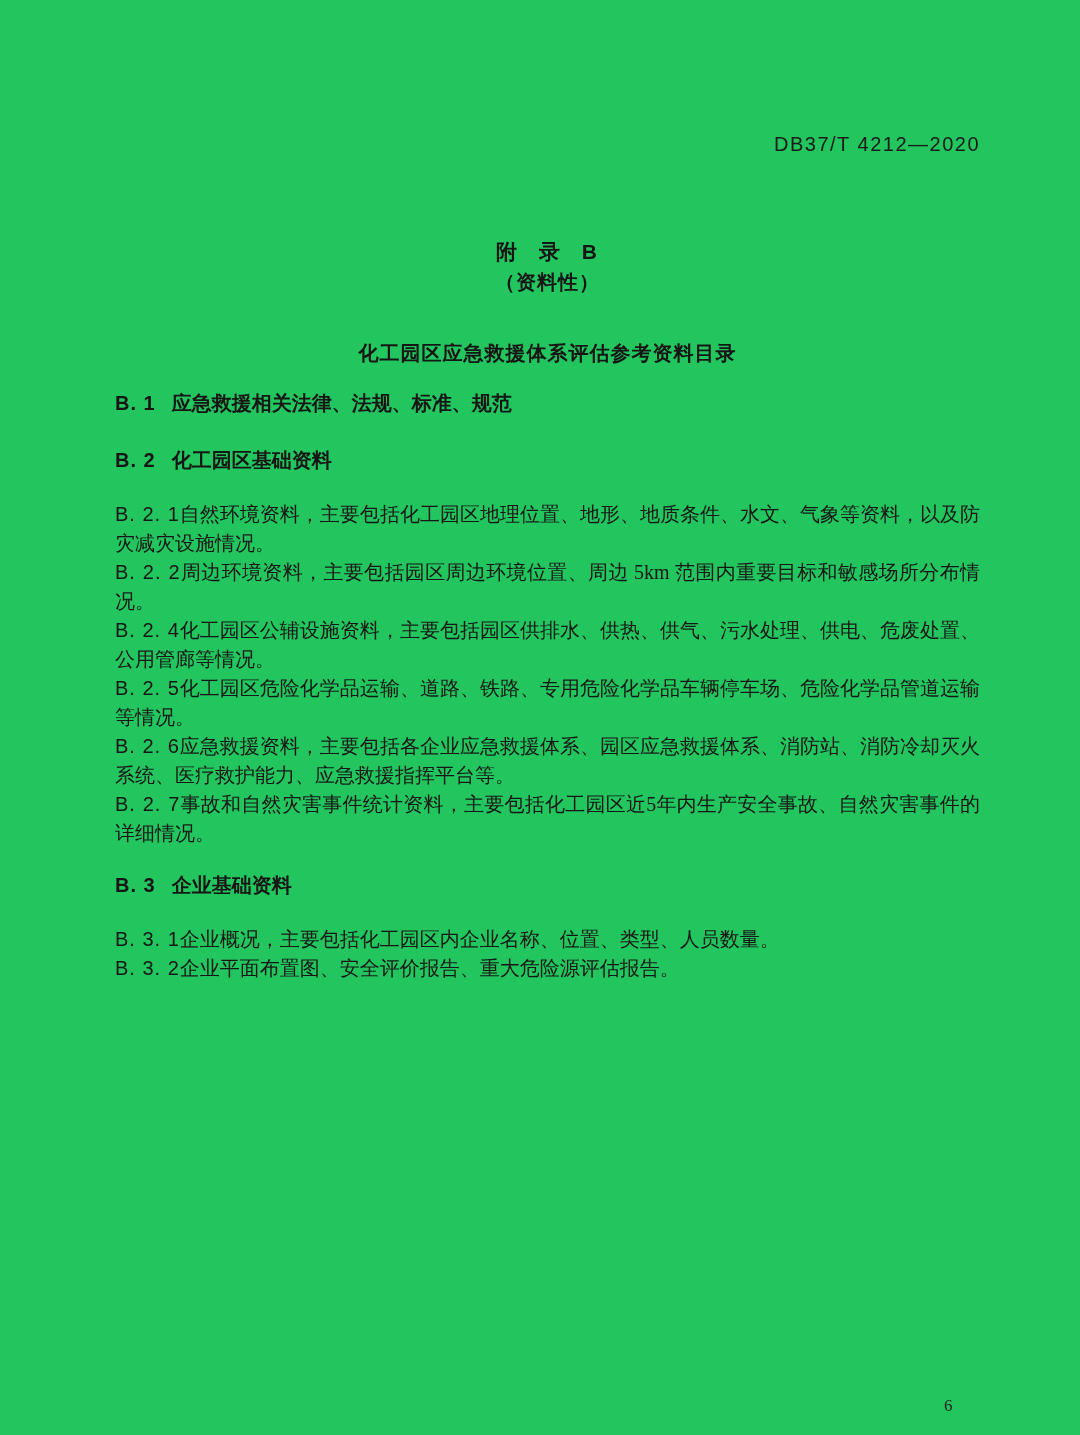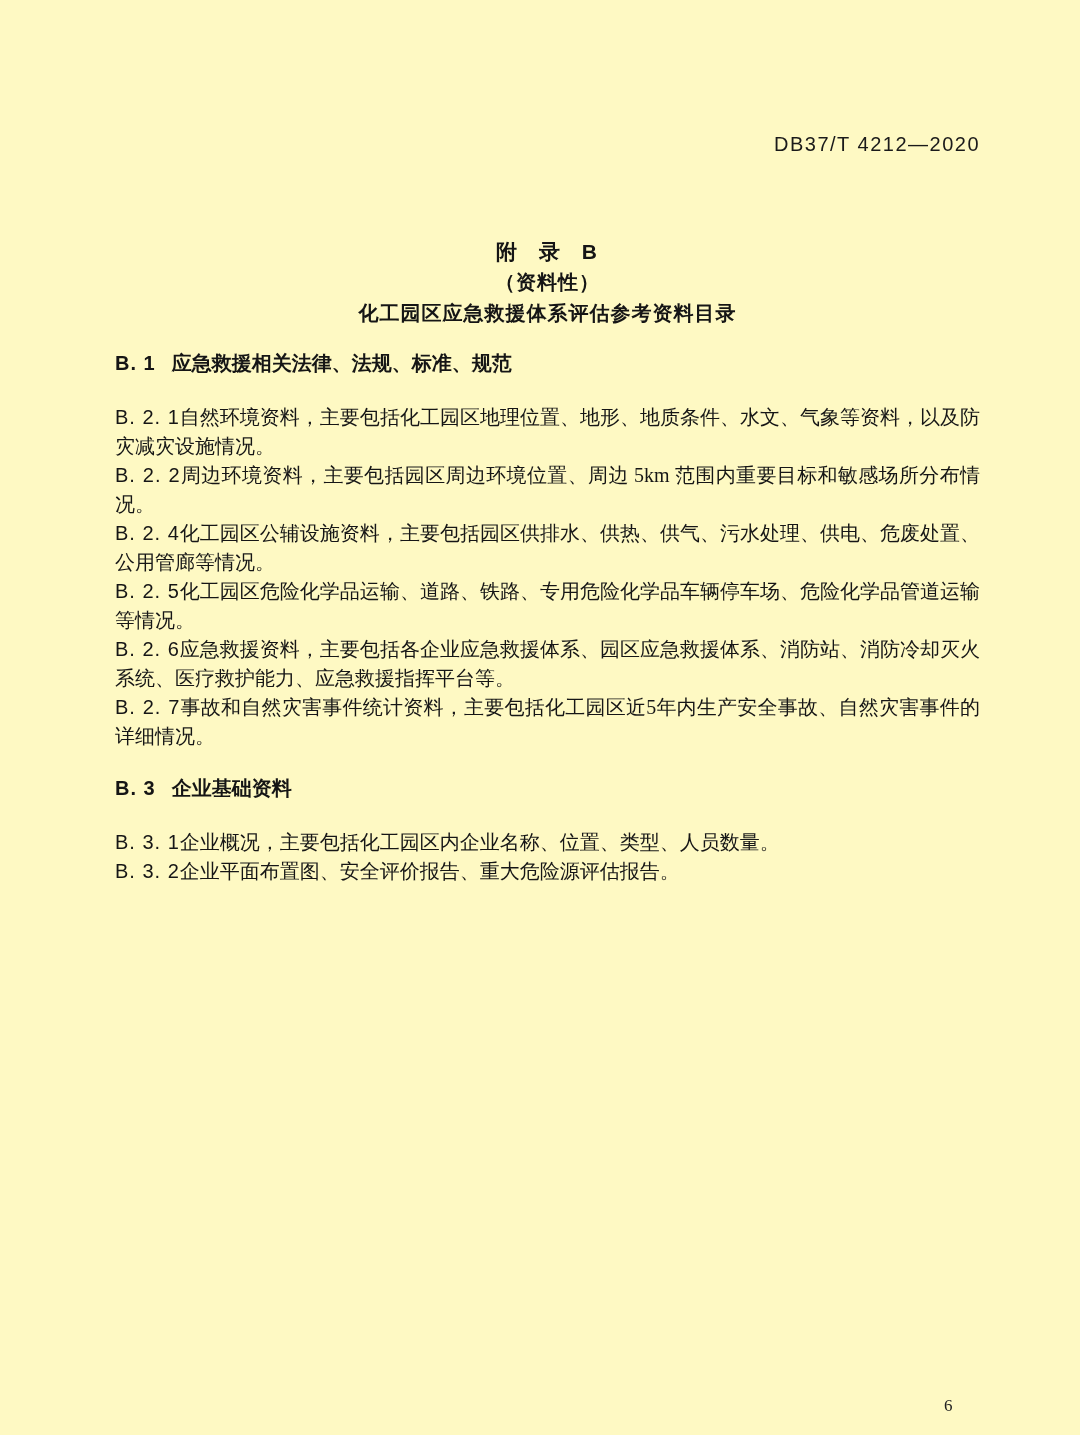--- a/index.html
+++ b/index.html
@@ -1,21 +1,21 @@
 <!DOCTYPE html>
 <html><head>
 <meta charset="utf-8">
 <style>
   * { margin: 0; padding: 0; box-sizing: border-box; }
   html, body { background: #e8e8e8; }
   .page {
     position: relative;
     width: 1080px;
     height: 1435px;
-    background: #fef9c3;
+    background: #22c55e;
     color: #111111;
     overflow: hidden;
     font-family: "Liberation Serif", "DejaVu Serif", serif;
   }
   .doc-header {
     position: absolute;
     top: 133px;
     right: 100px;
     font-family: "Liberation Sans", "DejaVu Sans", sans-serif;
     font-size: 20px;
@@ -27,21 +27,21 @@
   }
   .title-line {
     text-align: center;
     font-family: "Liberation Sans", "DejaVu Sans", sans-serif;
     font-weight: bold;
     line-height: 31px;
     color: #151515;
   }
   .title-appendix { font-size: 21px; word-spacing: 12px; letter-spacing: 2px; }
   .title-sub { font-size: 20px; letter-spacing: 1px; }
-  .title-main { font-size: 20px; letter-spacing: 1px; }
+  .title-main { font-size: 20px; letter-spacing: 1px; margin-top: 40px; }
   .sec-heading {
     font-family: Liberation Sans, sans-serif;
     font-weight: bold;
     font-size: 20px;
     line-height: 31px;
     color: #151515;
   }
   .sec-heading .num { margin-right: 16px; letter-spacing: 1px; }
   .mt-b1 { margin-top: 19px; }
   .mt-b2 { margin-top: 26px; }
@@ -77,20 +77,23 @@
   <div class="content">
 
     <div class="title-line title-appendix">附 录 B</div>
     <div class="title-line title-sub">（资料性）</div>
     <div class="title-line title-main">化工园区应急救援体系评估参考资料目录</div>
 
     <div class="sec-heading mt-b1">
       <span class="num">B. 1</span><span>应急救援相关法律、法规、标准、规范</span>
     </div>
 
+    <div class="sec-heading mt-b2">
+      <span class="num">B. 2</span><span>化工园区基础资料</span>
+    </div>
 
     <div class="para mt-p-first">
       <span class="num">B. 2. 1</span><span>自然环境资料，主要包括化工园区地理位置、地形、地质条件、水文、气象等资料，以及防灾减灾设施情况。</span>
     </div>
     <div class="para">
       <span class="num">B. 2. 2</span><span>周边环境资料，主要包括园区周边环境位置、周边 5km 范围内重要目标和敏感场所分布情况。</span>
     </div>
     <div class="para">
       <span class="num">B. 2. 4</span><span>化工园区公辅设施资料，主要包括园区供排水、供热、供气、污水处理、供电、危废处置、公用管廊等情况。</span>
     </div>

